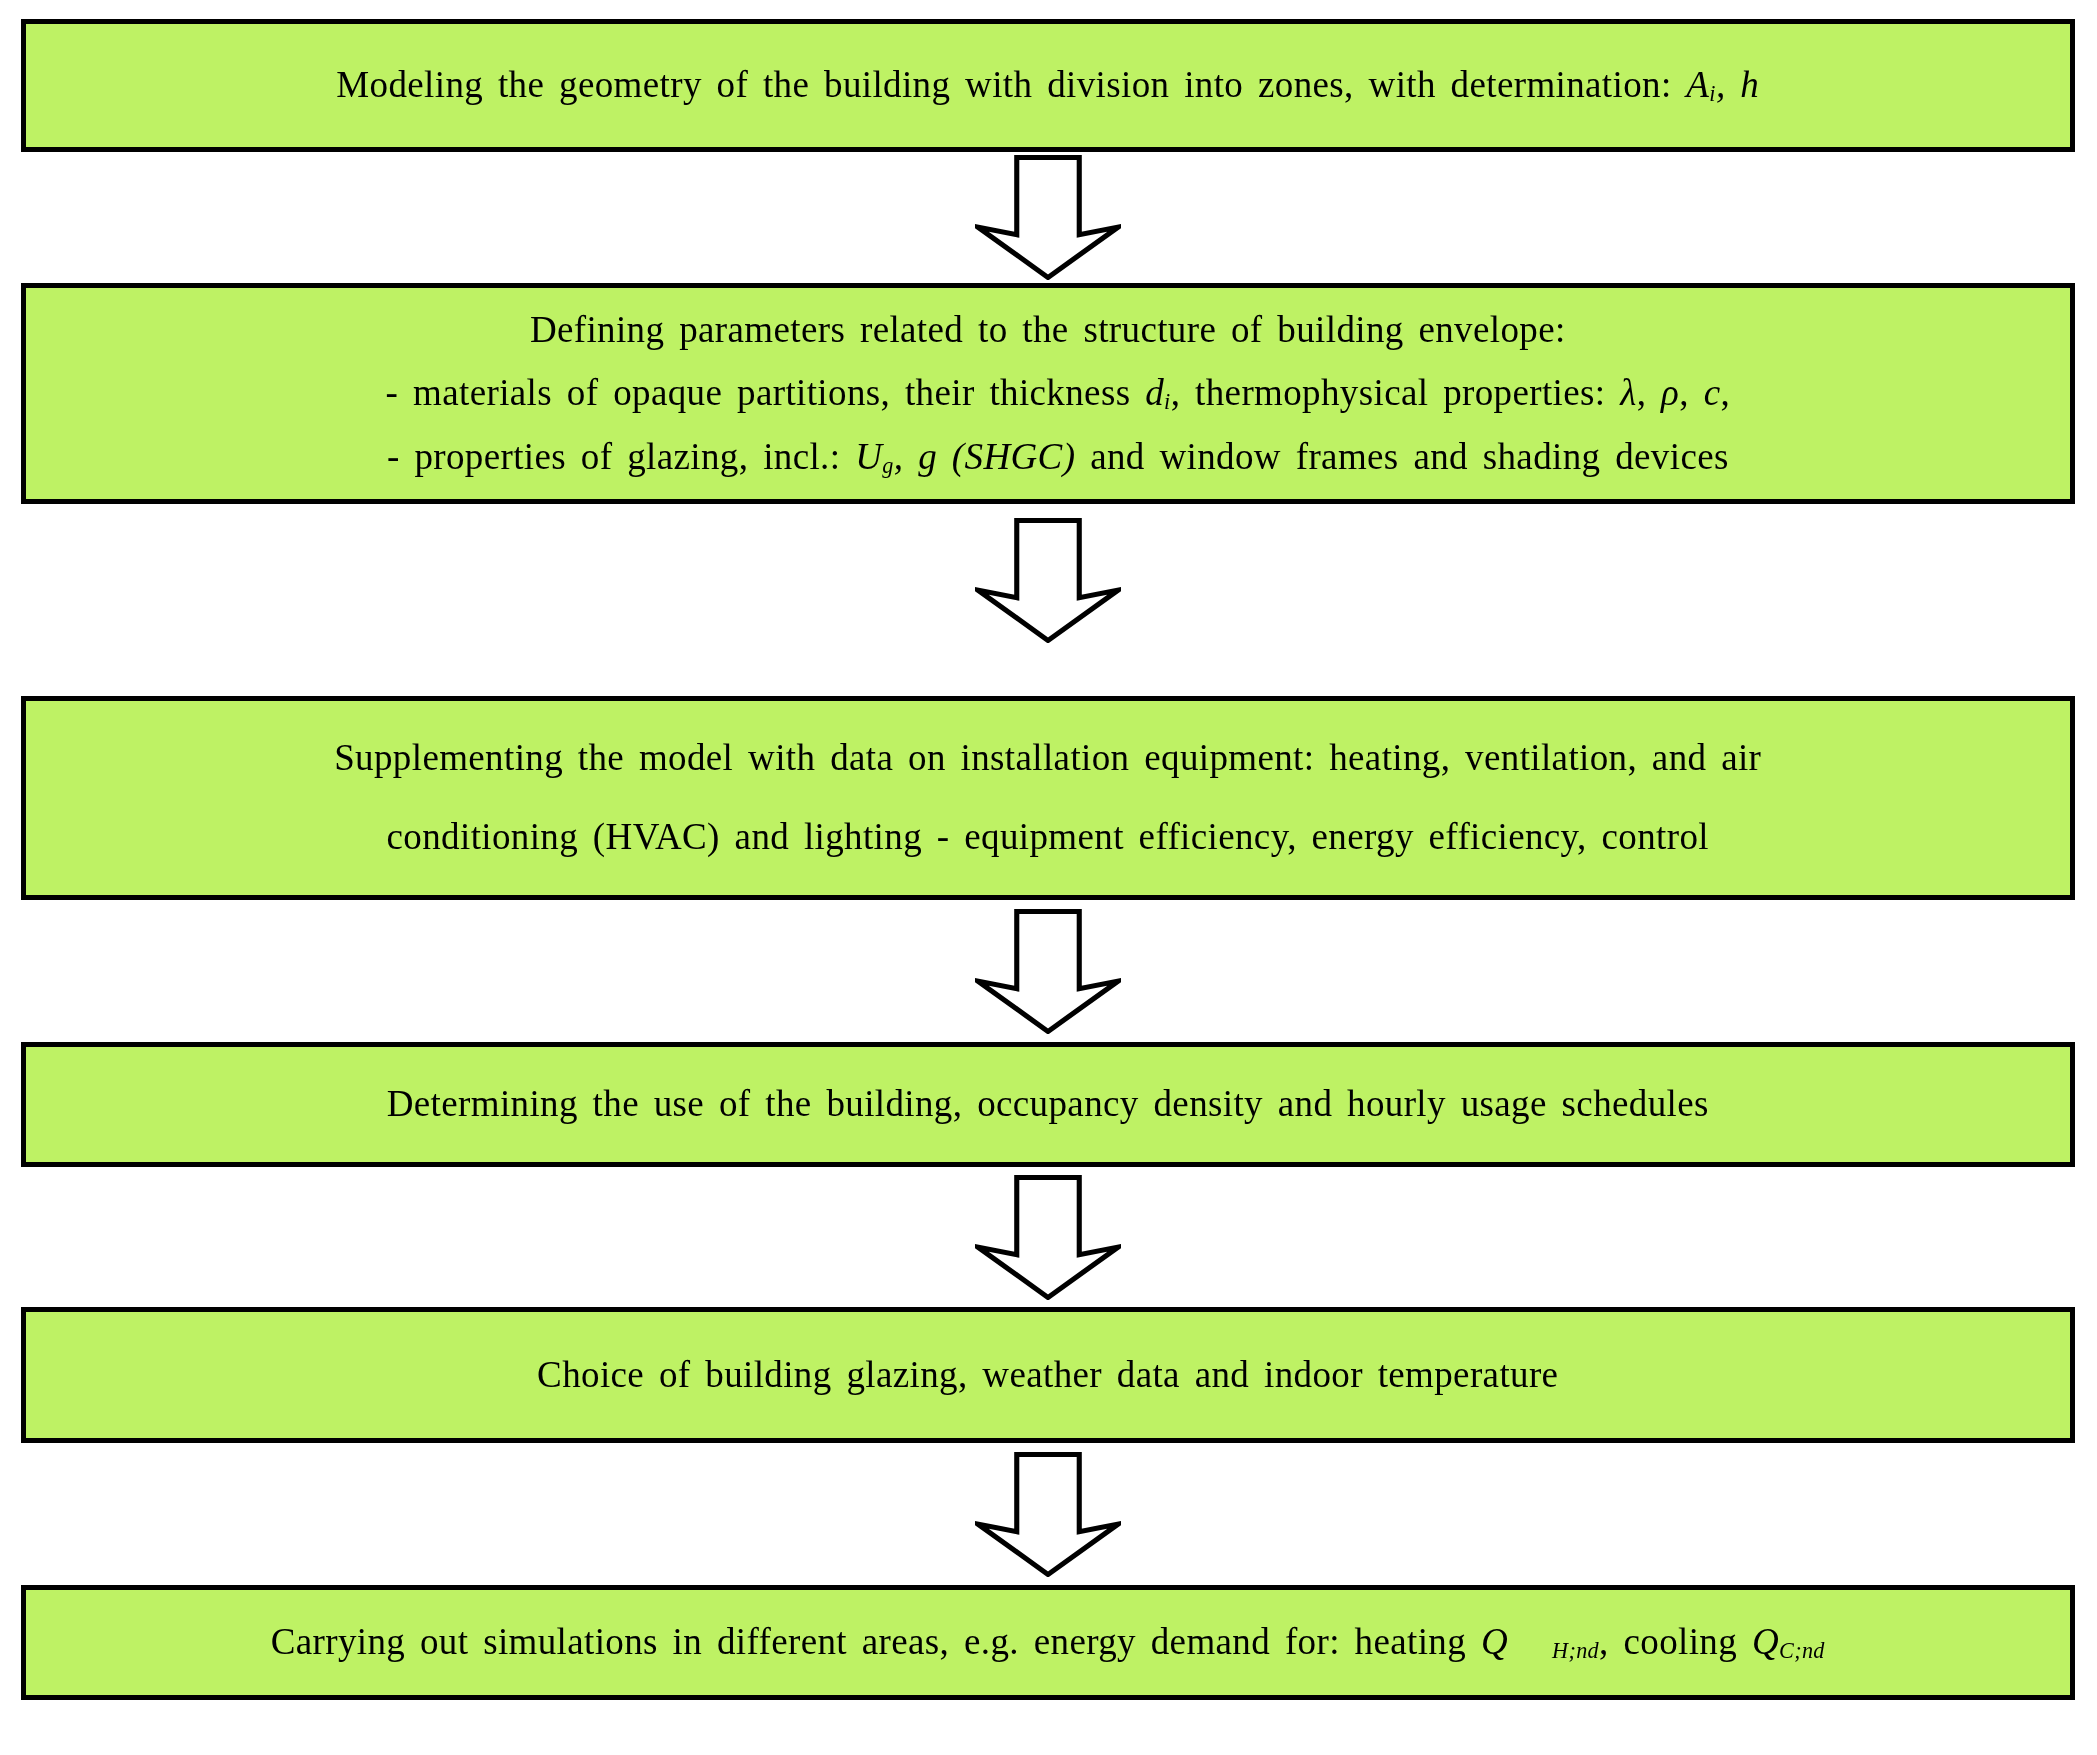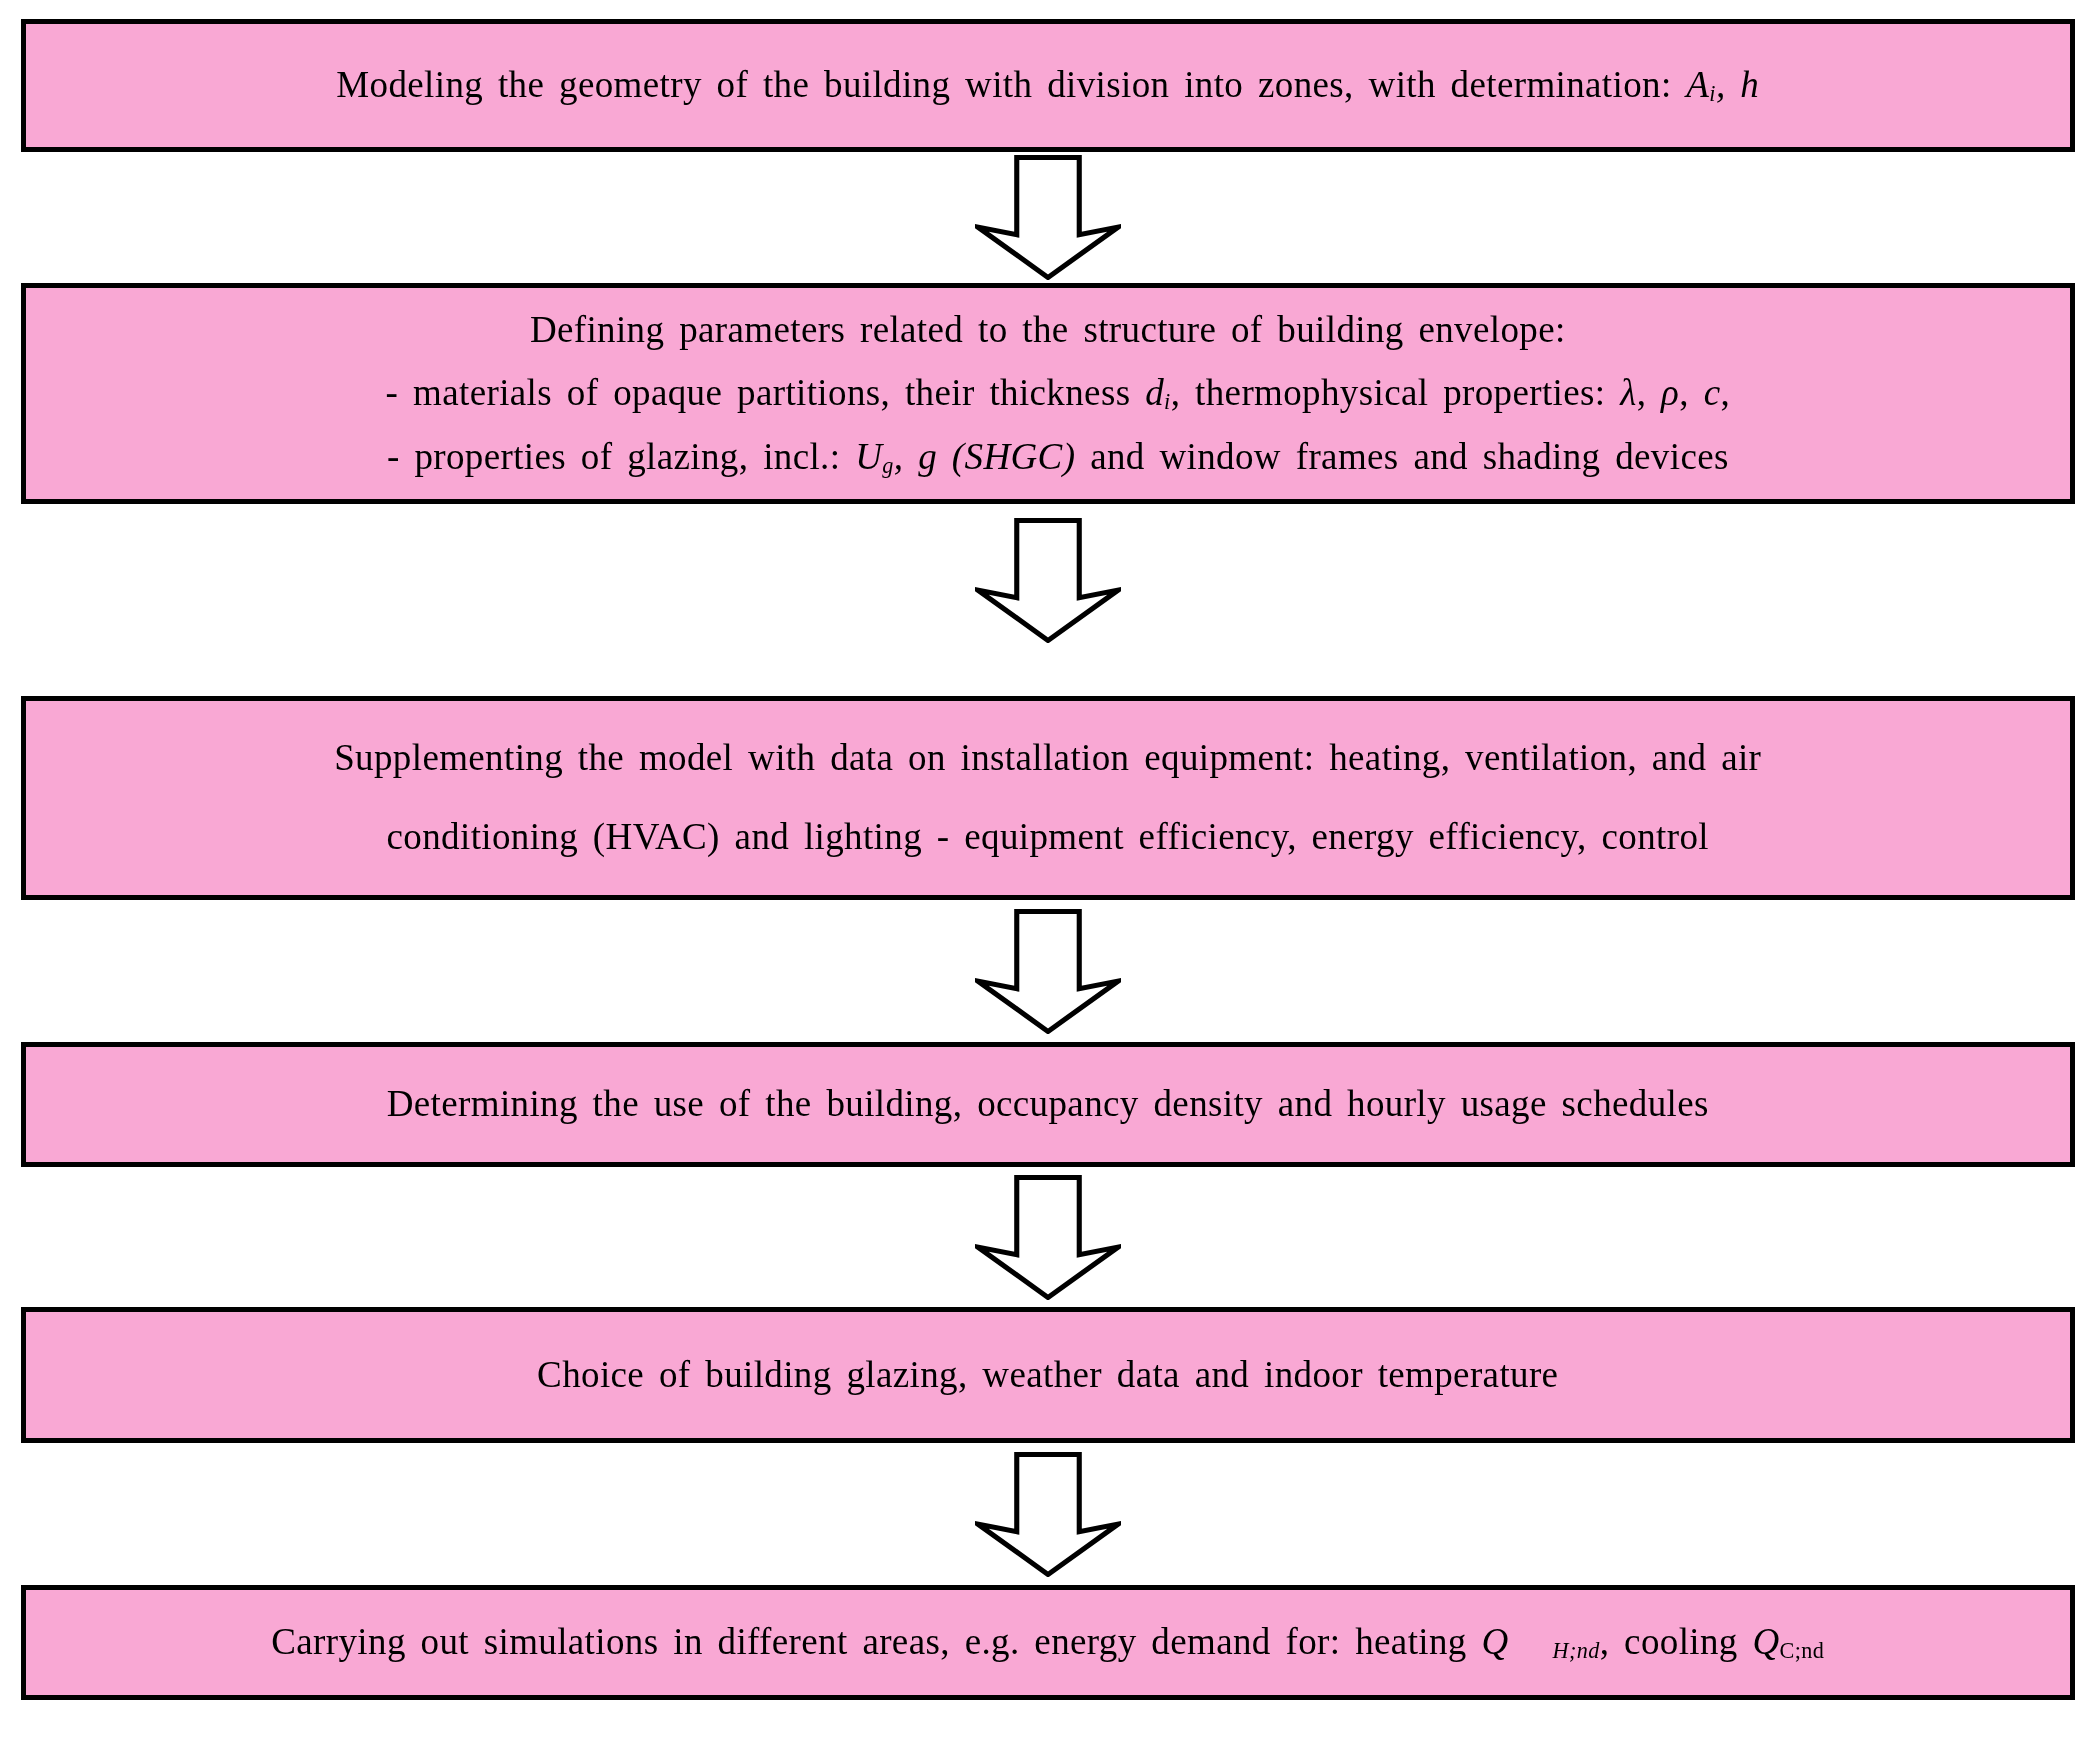--- a/index.html
+++ b/index.html
@@ -19,21 +19,21 @@
     box-sizing: border-box;
     width: 100%;
     height: 100%;
     padding: 19px 22px 0 20.5px;
     display: flex;
     flex-direction: column;
   }
   .flow-box {
     box-sizing: border-box;
     border: 5.8px solid #000000;
-    background: #f9a8d4;
+    background: #bef264;
     display: flex;
     flex-direction: column;
     justify-content: space-evenly;
     flex: 0 0 auto;
   }
   .line {
     text-align: center;
     word-spacing: 0.14em;
     letter-spacing: 0.01em;
     white-space: nowrap;
@@ -123,17 +123,17 @@
     <div class="line"><span>Choice of building glazing, weather data and indoor temperature</span></div>
   </div>
 
   <div class="arrow-gap h-gap5">
     <svg class="block-arrow" width="146" height="125" viewBox="0 0 228 196" aria-hidden="true">
       <polygon points="65,4 163,4 163,125 224,113 114,192 4,113 65,125" fill="#ffffff" stroke="#000000" stroke-width="8" stroke-miterlimit="10"></polygon>
     </svg>
   </div>
 
   <div class="flow-box h-box6">
-    <div class="line"><span>Carrying out simulations in different areas, e.g. energy demand for: heating </span><span style="font-style: italic;">Q</span><sub style="font-style: italic; margin-left: 44px;">H;nd</sub><span>, cooling </span><span style="font-style: italic;">Q</span><sub style=" margin-top: 39px;">C;nd</sub></div>
+    <div class="line"><span>Carrying out simulations in different areas, e.g. energy demand for: heating </span><span style="font-style: italic;">Q</span><sub style="font-style: italic; margin-left: 44px;">H;nd</sub><span>, cooling </span><span style="font-style: italic;">Q</span><sub style="font-style: italic; margin-top: 39px;">C;nd</sub></div>
   </div>
 
 </div>
 
 
 </body></html>

